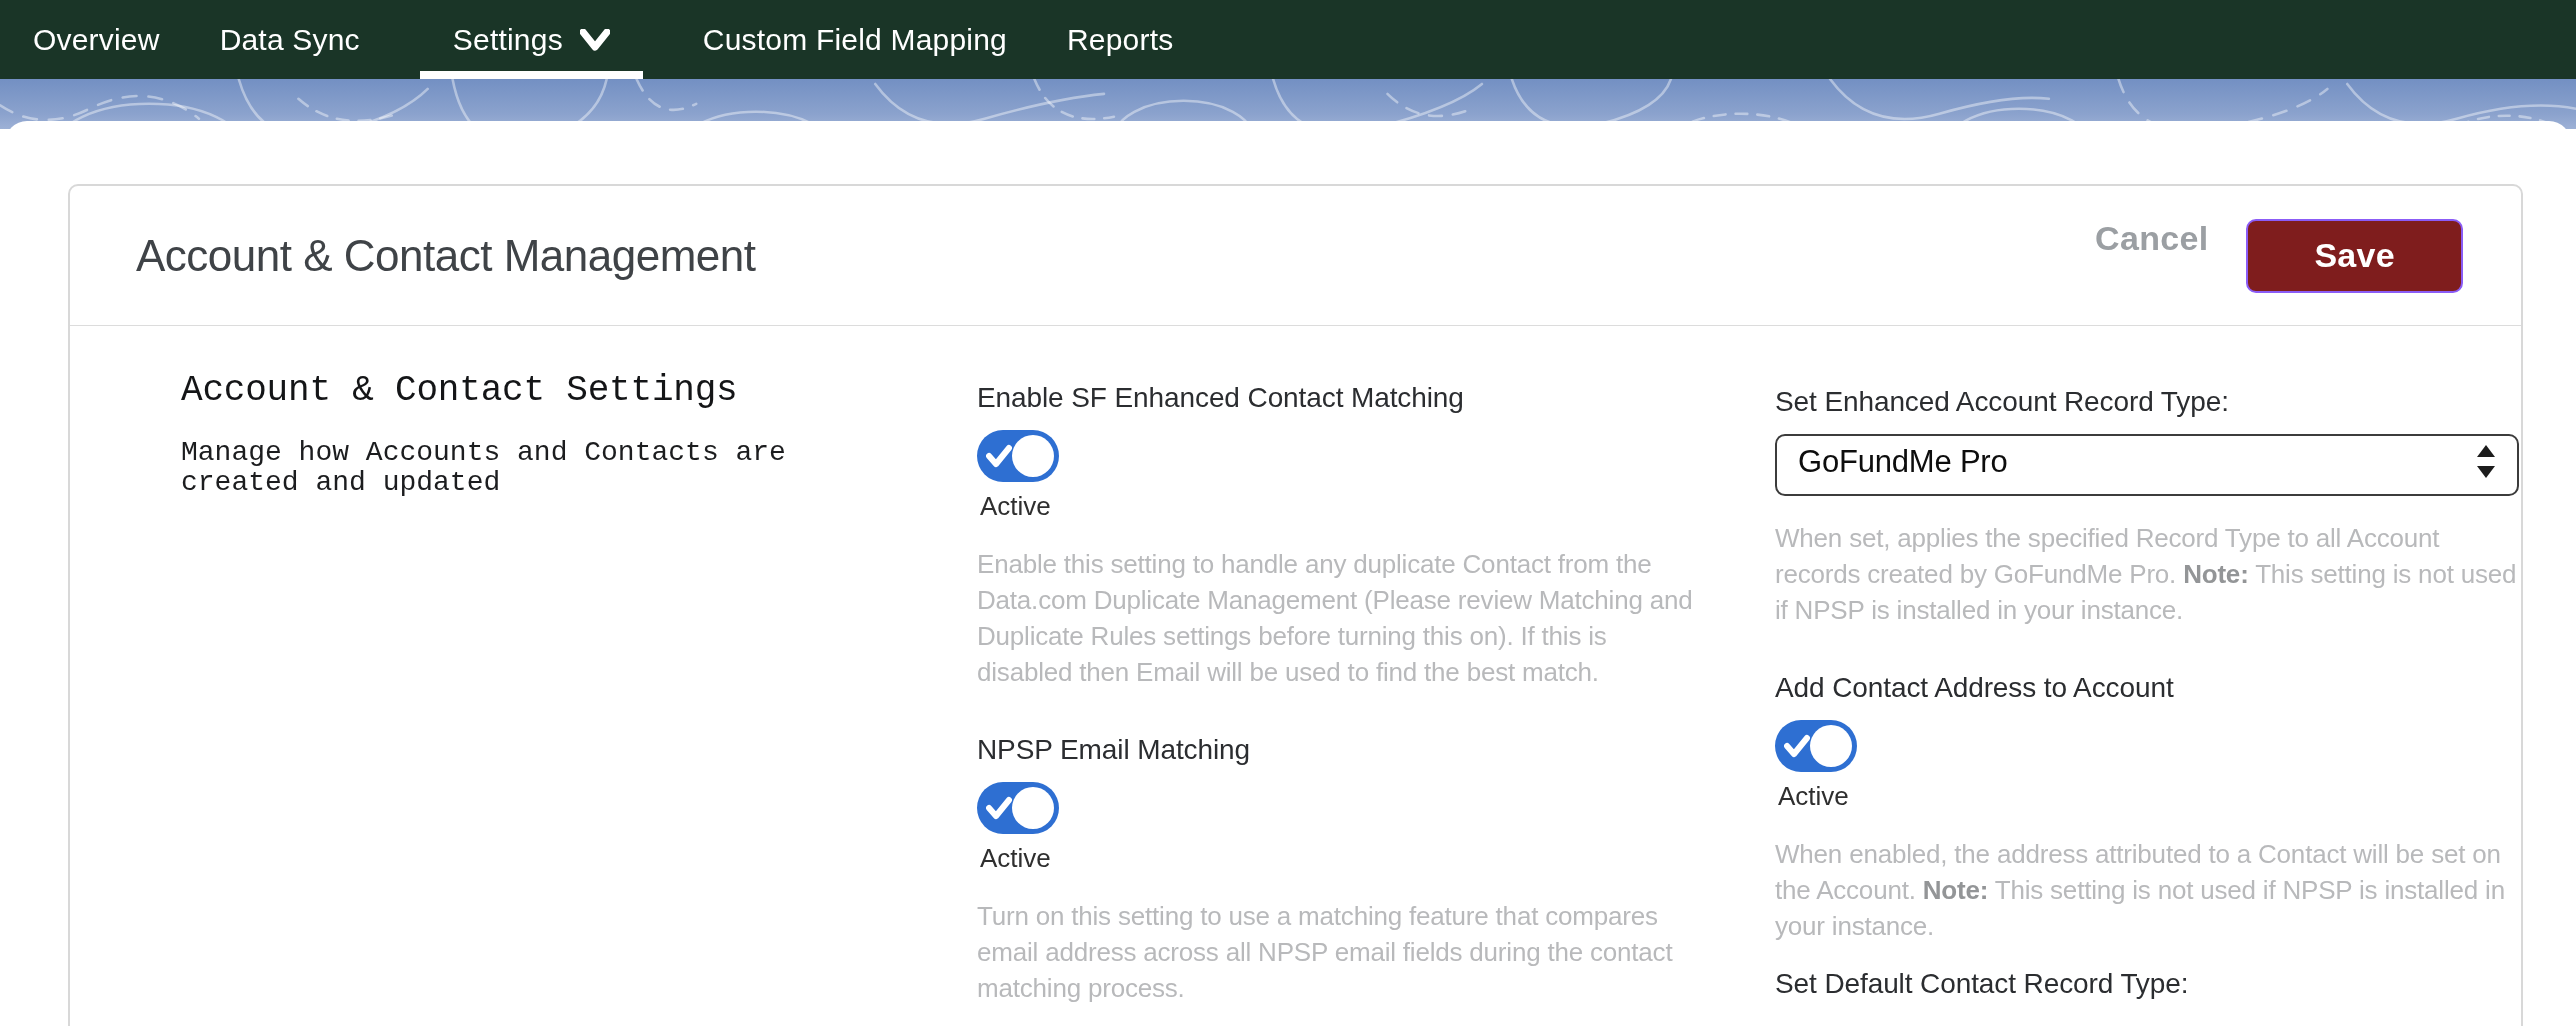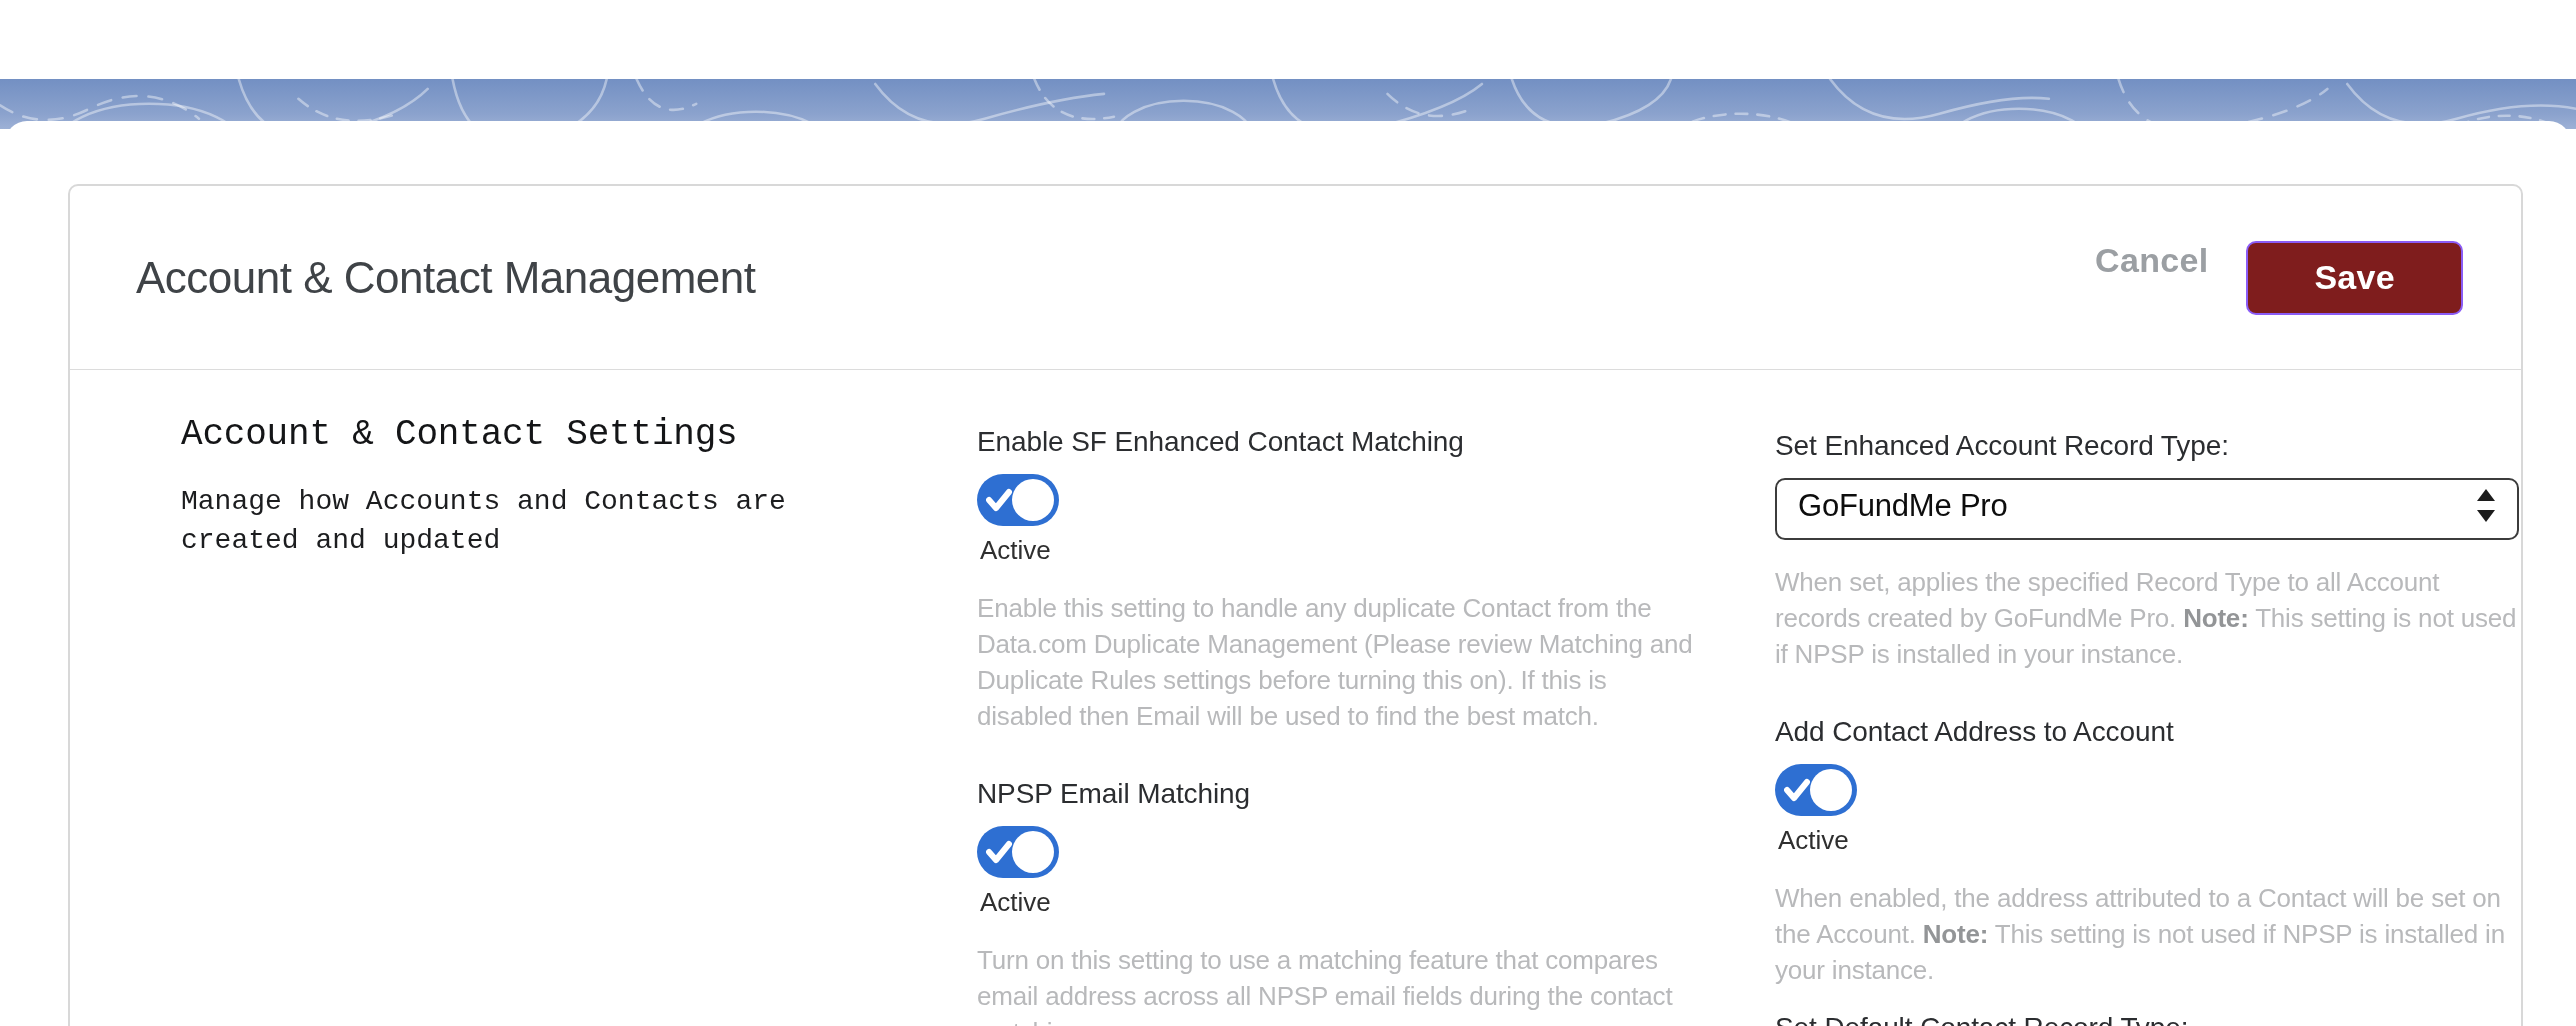--- a/index.html
+++ b/index.html
@@ -45,21 +45,21 @@
     position:absolute; top:121px; left:5px; right:5px; height:905px;
     background:#ffffff; border-radius:22px 22px 0 0;
   }
 
   
   .card {
     position:absolute; left:63px; top:63px; width:2455px; height:1054px;
     background:#ffffff; border:2px solid #d8d8d8; border-radius:10px;
   }
   .card-header {
-    height:184px; display:flex; align-items:center;
+    height:140px; display:flex; align-items:center;
     justify-content:space-between; padding:0 58px 0 66px;
     border-bottom:1px solid #dcdcdc;
   }
   .card-title {
     font-size:44px; font-weight:400; color:#3f4347; letter-spacing:-0.5px;
   }
   .header-actions { display:flex; align-items:flex-start; }
   .cancel-btn {
     background:none; border:none; font-family:inherit;
     font-size:34px; font-weight:700; color:#9b9fa3;
@@ -76,21 +76,21 @@
 
   .col { position:absolute; }
   .col-1 { left:111px;  top:44px; width:661px;font-family:Liberation Mono, monospace; }
   .col-2 { left:907px;  top:56px; width:731px; }
   .col-3 { left:1705px; top:60px; width:744px; }
 
   .section-heading {
     font-size:36px; font-weight:400; color:#141517; letter-spacing:-0.2px;
   }
   .section-sub {
-    margin-top:27px; font-size:28px; line-height:39px;
+    margin-top:27px; font-size:28px; line-height:30px;
     color:#1c1d1f; font-weight:400;
   }
 
   .setting-label {
     font-size:28px; color:#2b2d30; font-weight:400; letter-spacing:-0.1px;
   }
   .setting-desc {
     margin-top:24px; font-size:26px; line-height:36px;
     color:#b8b9bb; font-weight:400; letter-spacing:-0.2px;
   }
@@ -129,20 +129,33 @@
     border-right:9px solid transparent; border-top:12px solid #1c1c1c;
   }
 
   .cutoff-label { margin-top:24px; }
 </style>
 </head>
 <body>
 
 <div class="screen">
 
+  <nav class="nav">
+    <div class="nav-item">Overview</div>
+    <div class="nav-item">Data Sync</div>
+    <div class="nav-item active">
+      <span>Settings</span>
+      <svg class="chevron-down" viewBox="0 0 30 22" fill="none">
+        <polyline points="3,3 15,18 27,3" stroke="#ffffff" stroke-width="7" stroke-linecap="round" stroke-linejoin="round"></polyline>
+      </svg>
+      <div class="nav-underline"></div>
+    </div>
+    <div class="nav-item">Custom Field Mapping</div>
+    <div class="nav-item">Reports</div>
+  </nav>
 
   <div class="band">
     <svg viewBox="0 0 2590 120" preserveAspectRatio="none">
       <g fill="none" stroke="rgba(255,255,255,0.42)" stroke-width="2.6" stroke-linecap="round">
         <path d="M-20 10 Q 30 60 90 30 T 200 40" stroke-dasharray="14 12"></path>
         <ellipse cx="150" cy="70" rx="95" ry="45"></ellipse>
         <path d="M240 0 Q 260 70 330 55 T 430 10"></path>
         <path d="M300 20 Q 340 55 400 35" stroke-dasharray="12 10"></path>
         <path d="M455 0 Q 470 80 545 60 Q 600 45 610 0"></path>
         <path d="M640 0 Q 660 45 700 25" stroke-dasharray="13 11"></path>

